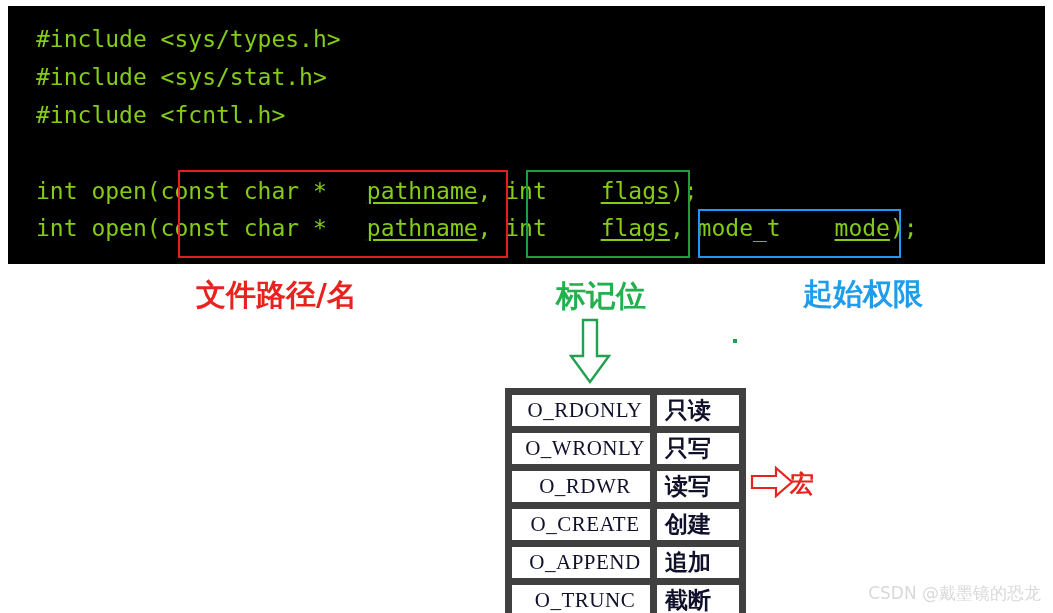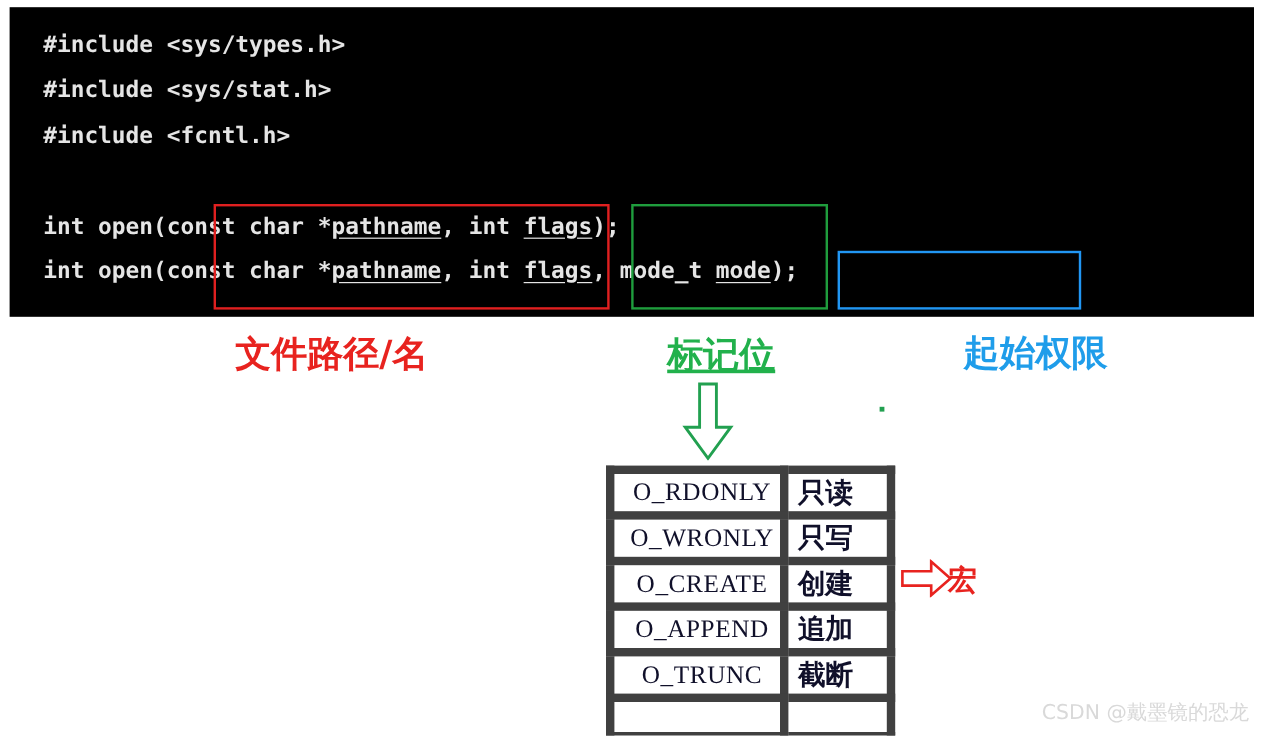--- a/index.html
+++ b/index.html
@@ -19,33 +19,33 @@
     position: absolute;
     left: 8px; top: 6px;
     width: 1037px; height: 258px;
     background: #000000;
     overflow: hidden;
   }
   .code-line {
     position: absolute;
     left: 28px;
     font-family: "DejaVu Sans Mono", "Liberation Mono", monospace;
-    font-size: 19px;
-    font-weight: bold;
+    font-size: 23px;
+    font-weight: normal;
     letter-spacing: 0px;
-    color: #e5e5e5;
+    color: #84cc16;
     white-space: pre;
     line-height: 1;
   }
   #inc-1 { top: 22px; }
   #inc-2 { top: 60px; }
   #inc-3 { top: 98px; }
   #sig-1 { top: 174px; }
   #sig-2 { top: 211px; }
-  .ident { text-decoration: underline; text-underline-offset: 3px; }
+  .ident { text-decoration: underline; text-underline-offset: 3px; margin-left: 40px; }
 
   
   .hl-box {
     position: absolute;
     border-width: 2px;
     border-style: solid;
     background: transparent;
   }
   #box-pathname {
     left: 170px; top: 164px;
@@ -65,21 +65,21 @@
 
   
   .anno {
     position: absolute;
     font-family: "DejaVu Sans", sans-serif;
     font-size: 30px;
     font-weight: bold;
     white-space: nowrap;
   }
   #label-path  { left: 196px; top: 275px; color: #e8231f; }
-  #label-flags { left: 556px; top: 276px; color: #22b14c; text-decoration: underline; }
+  #label-flags { left: 556px; top: 276px; color: #22b14c; }
   #label-mode  { left: 803px; top: 274px; color: #1f9dea; }
   #label-macro { left: 790px; top: 468px; color: #e8231f; font-size: 24px; }
 
   
   #arrow-down {
     position: absolute;
     left: 566px; top: 318px;
     width: 48px; height: 66px;
   }
   #arrow-right {
@@ -173,20 +173,24 @@
   <tbody>
     <tr>
       <td class="c-macro">O_RDONLY</td>
       <td class="c-desc">只读</td>
     </tr>
     <tr>
       <td class="c-macro">O_WRONLY</td>
       <td class="c-desc">只写</td>
     </tr>
     <tr>
+      <td class="c-macro">O_RDWR</td>
+      <td class="c-desc">读写</td>
+    </tr>
+    <tr>
       <td class="c-macro">O_CREATE</td>
       <td class="c-desc">创建</td>
     </tr>
     <tr>
       <td class="c-macro">O_APPEND</td>
       <td class="c-desc">追加</td>
     </tr>
     <tr>
       <td class="c-macro">O_TRUNC</td>
       <td class="c-desc">截断</td>

